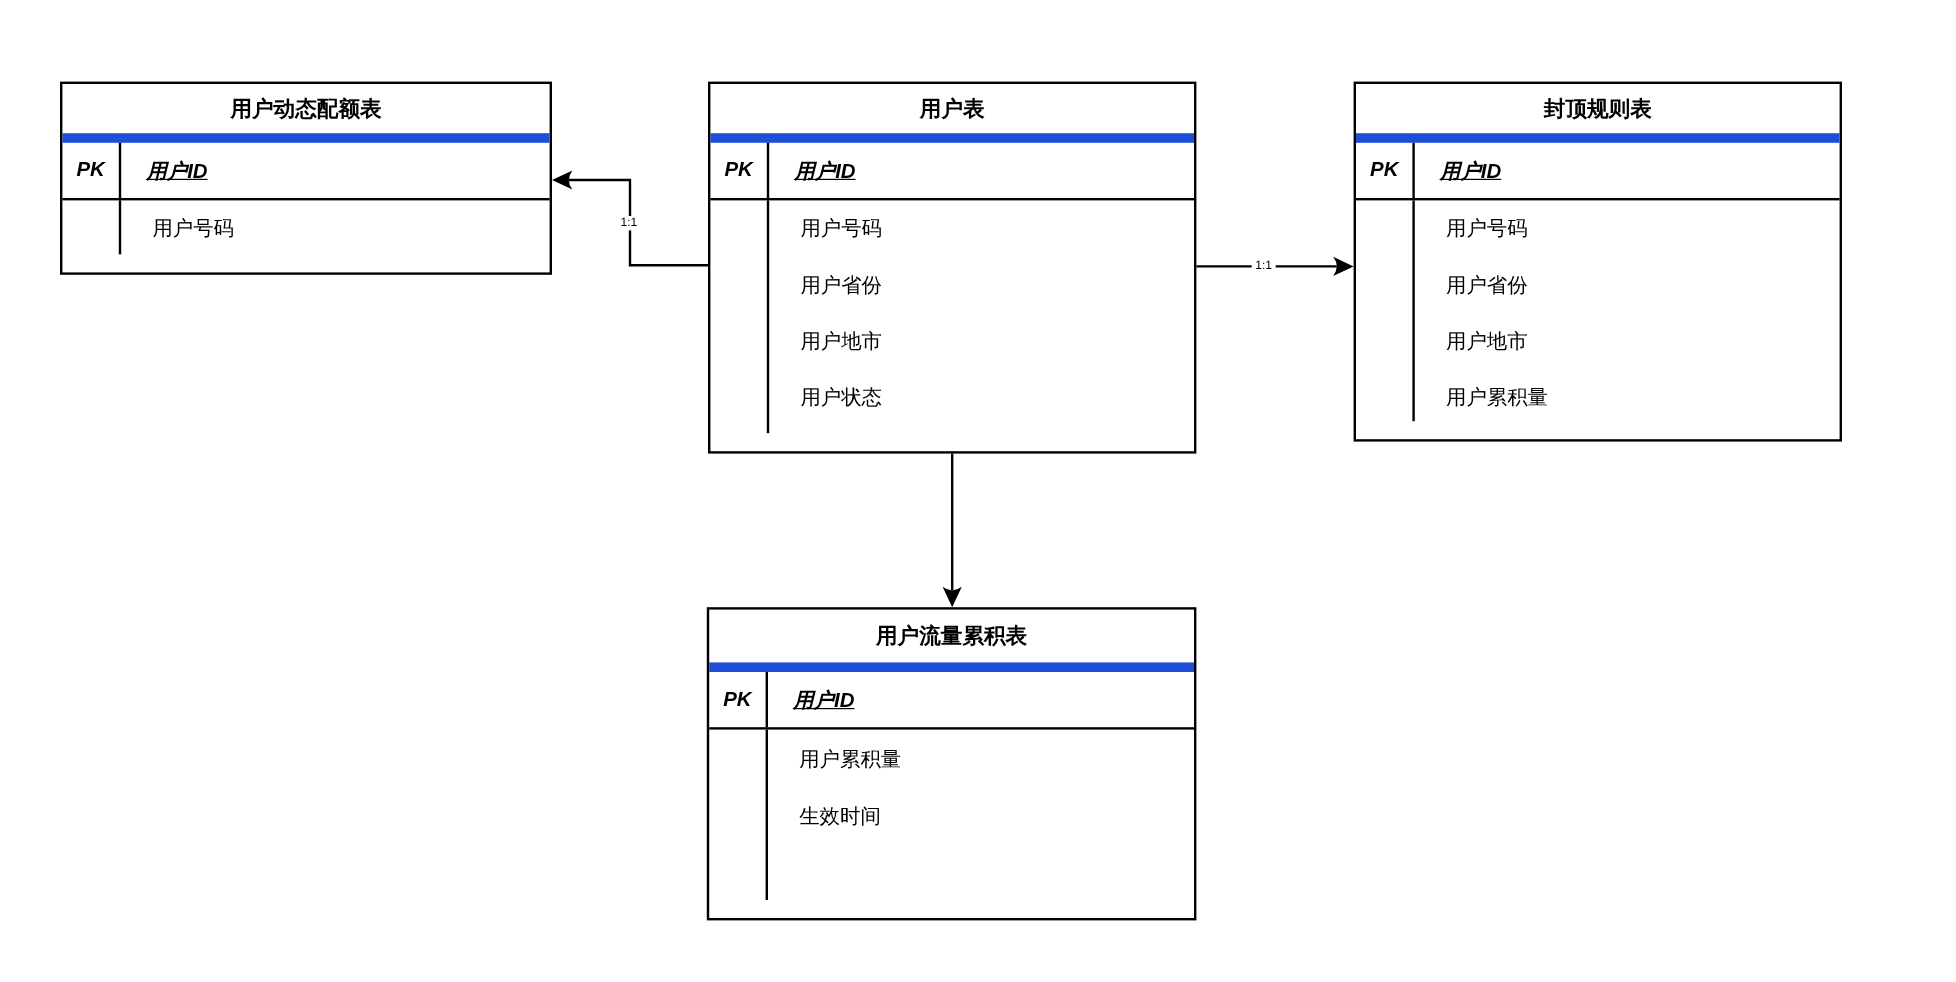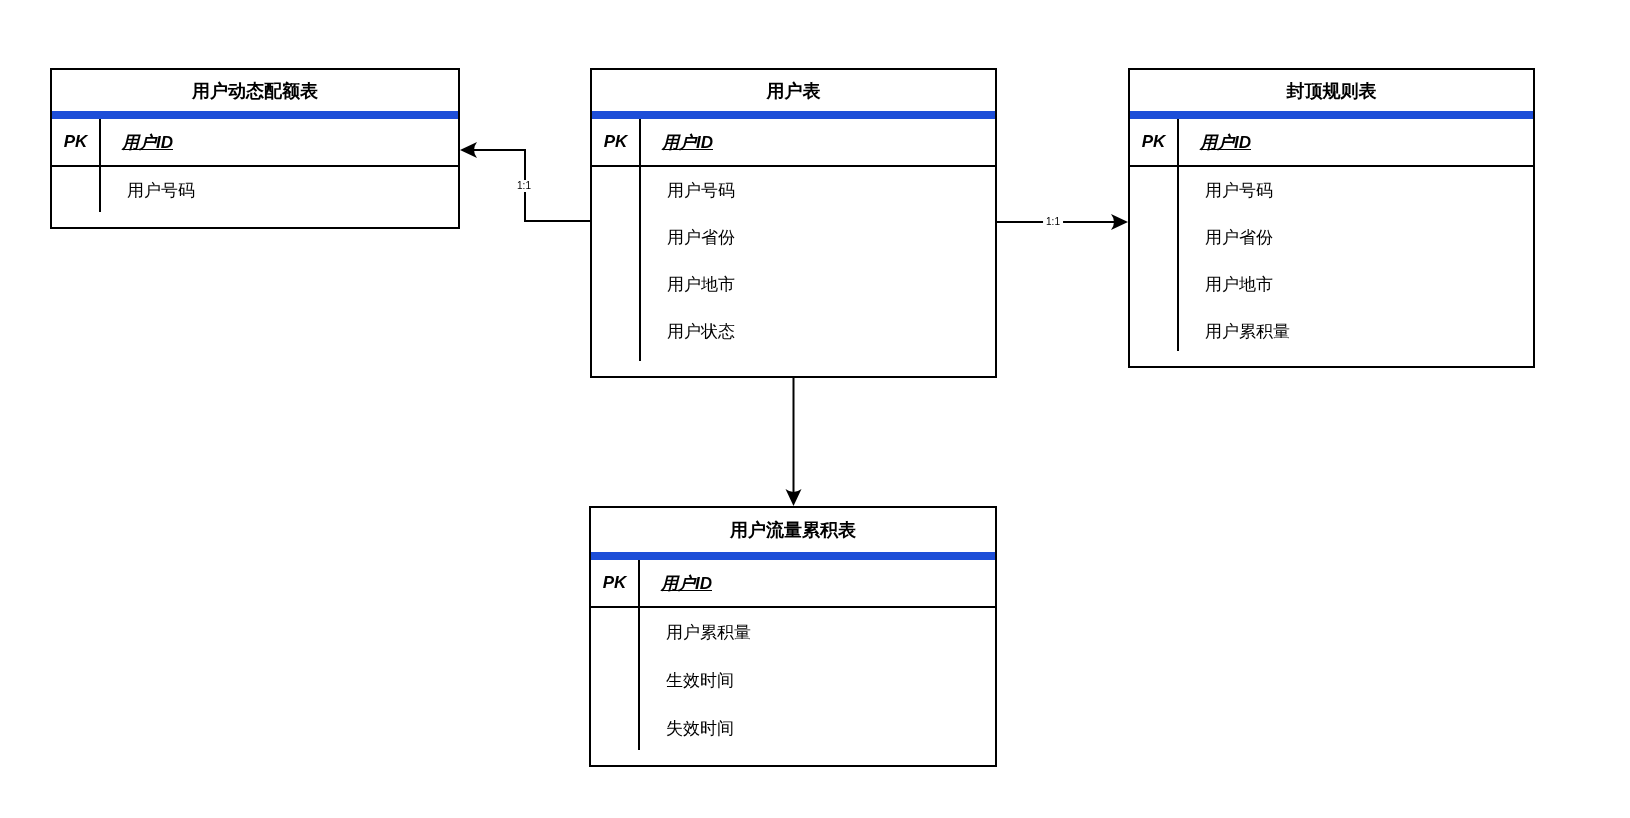--- a/index.html
+++ b/index.html
@@ -130,21 +130,20 @@
   <div class="etable etable-traffic" style="left:589px; top:506px; width:408px; height:261px;">
     <div class="t-title">用户流量累积表</div>
     <div class="t-pkrow">
       <div class="t-pkcell">PK</div>
       <div class="t-pkname">用户ID</div>
     </div>
     <div class="t-body">
       <div class="t-bodydivider"></div>
       <div class="t-row">用户累积量</div>
       <div class="t-row">生效时间</div>
-      <div class="t-row">失效时间</div>
     </div>
   </div>
 
   <svg class="rel-svg" viewBox="0 0 1630 818" xmlns="http://www.w3.org/2000/svg">
 
     <path class="rel-line" d="M 590 221 H 525 V 150 H 474"></path>
     <path class="rel-arrow" d="M 460 150 L 477 142 Q 471 150 477 158 Z"></path>
 
     <path class="rel-line" d="M 997 222 H 1114"></path>
     <path class="rel-arrow" d="M 1128 222 L 1111 214 Q 1117 222 1111 230 Z"></path>

